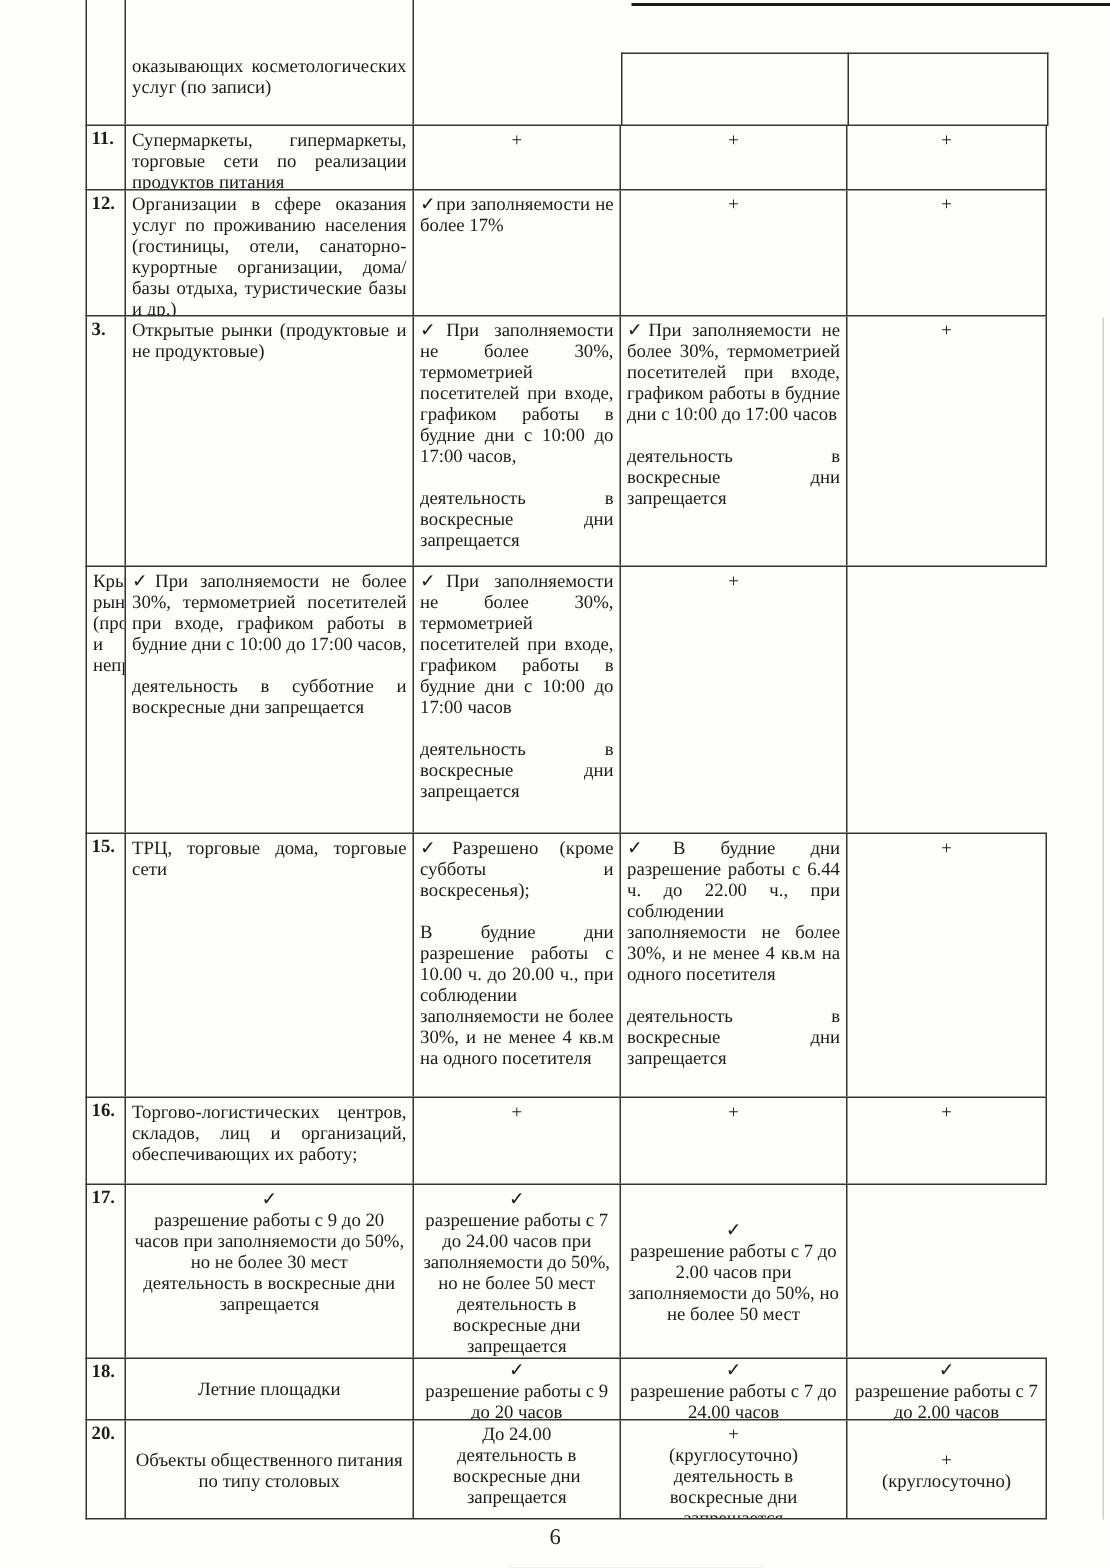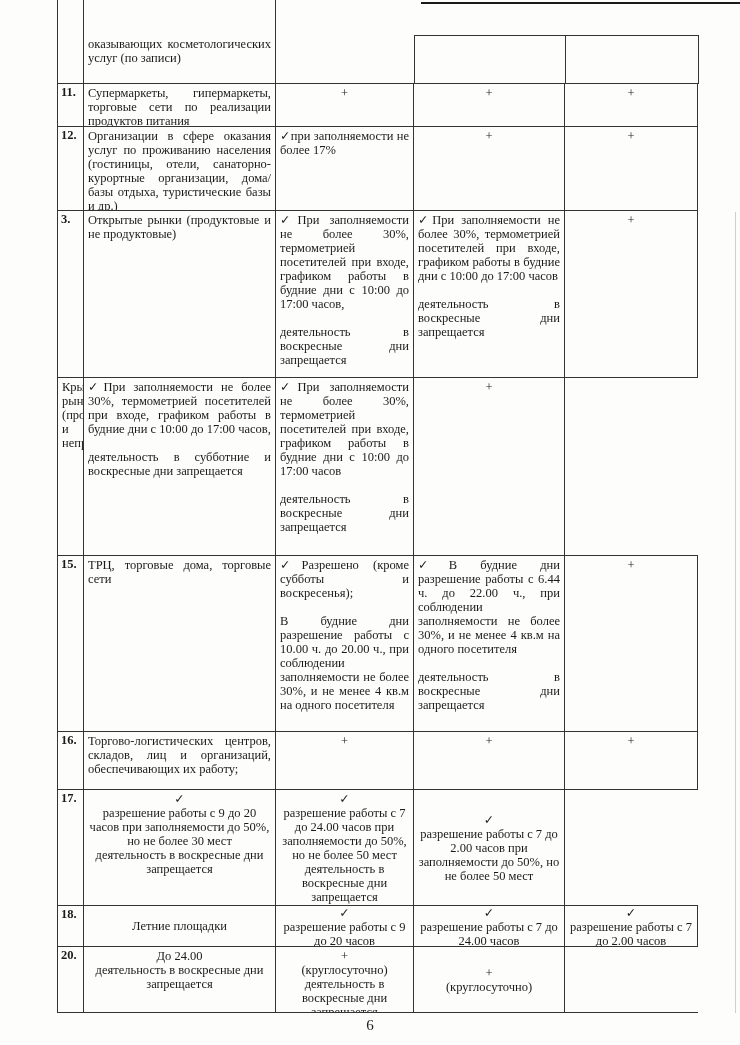--- a/index.html
+++ b/index.html
@@ -134,20 +134,21 @@
       <div class="cell c tight">✓
 разрешение работы с 9 до 20 часов</div>
       <div class="cell c tight">✓
 разрешение работы с 7 до 24.00 часов</div>
       <div class="cell c tight">✓
 разрешение работы с 7 до 2.00 часов</div>
     </div>
 
     <div class="row r9">
       <div class="cell num">20.</div>
+      <div class="cell c vc">Объекты общественного питания по типу столовых</div>
       <div class="cell c">До 24.00
 деятельность в воскресные дни запрещается</div>
       <div class="cell c">+
 (круглосуточно)
 деятельность в воскресные дни запрещается</div>
       <div class="cell c vc">+
 (круглосуточно)</div>
     </div>
 
   </div>

